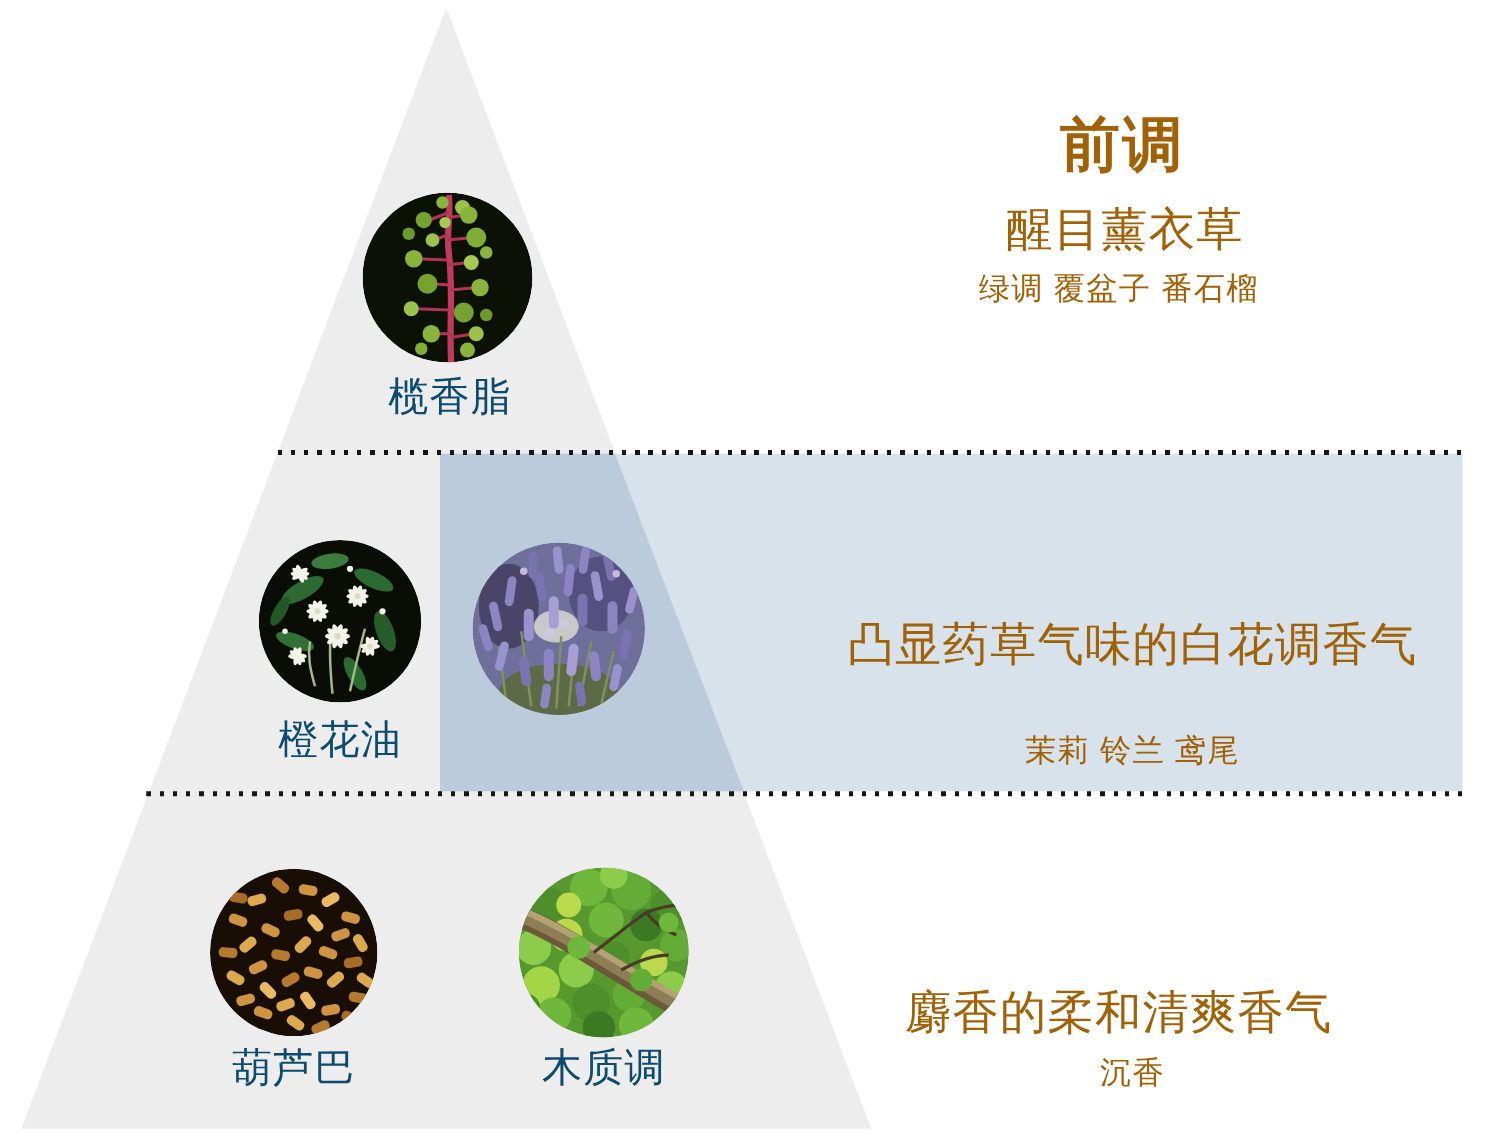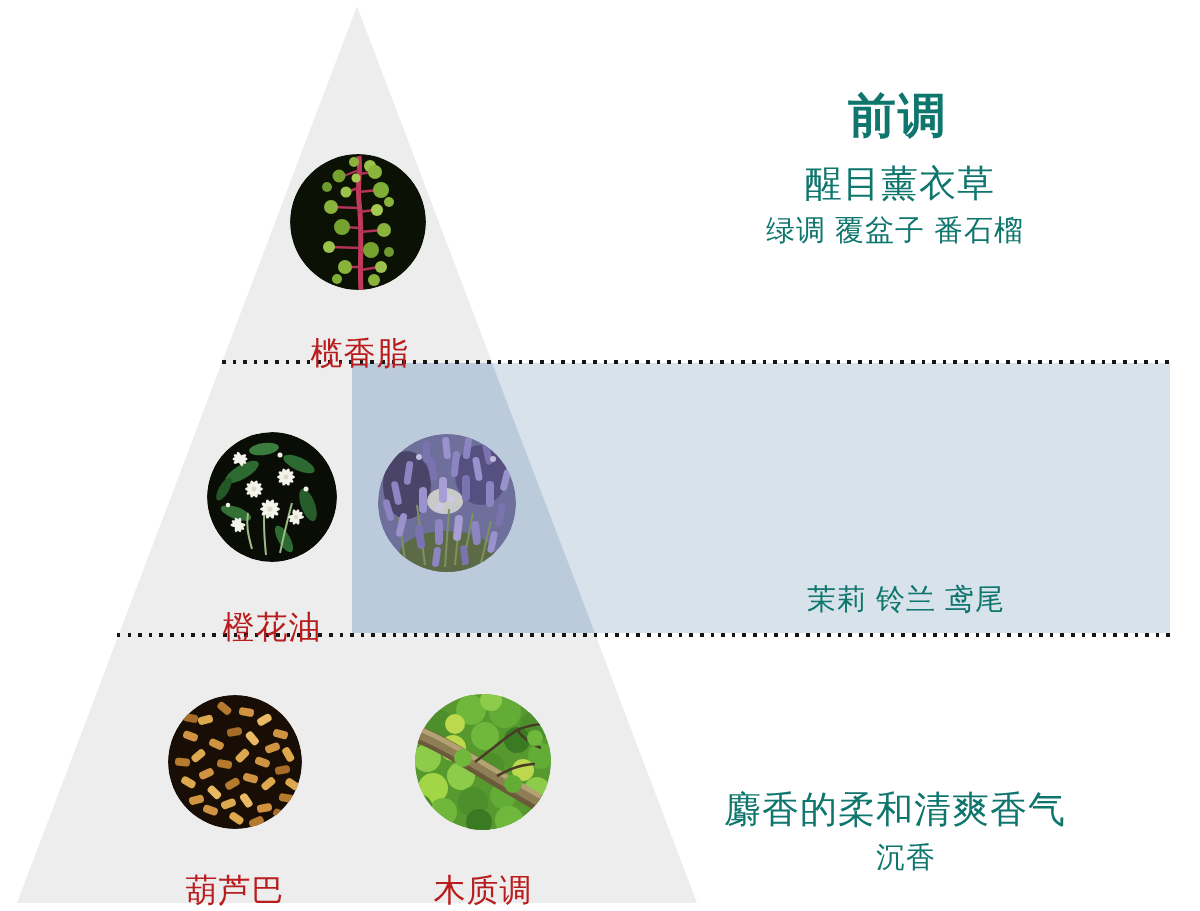--- a/index.html
+++ b/index.html
@@ -11,29 +11,29 @@
   .bg-svg{position:absolute;left:0;top:0;}
   .dotted{
     position:absolute;height:4px;
     background:repeating-linear-gradient(to right,#161616 0 3.5px,transparent 3.5px 10.6px);
   }
   .dotted-1{left:222px;top:360px;width:950px;}
   .dotted-2{left:117px;top:633px;width:1055px;}
   .photo{position:absolute;}
   .circle-label{
     position:absolute;transform:translate(-50%,-50%);
-    font-size:32px;font-weight:400;color:#b91c1c;white-space:nowrap;letter-spacing:1px;margin-top:36px;
+    font-size:32px;font-weight:400;color:#0c4a6e;white-space:nowrap;letter-spacing:1px;
   }
   .t-line{
     position:absolute;transform:translate(-50%,-50%);
-    white-space:nowrap;color:#0f766e;text-align:center;
+    white-space:nowrap;color:#a16207;text-align:center;
   }
   .t-title{font-size:48px;font-weight:700;letter-spacing:2px;}
   .t-desc{font-size:37px;font-weight:400;letter-spacing:1px;}
-  .t-notes{font-size:29px;font-weight:400;letter-spacing:1px;}
+  .t-notes{font-size:25px;font-weight:400;letter-spacing:1px;}
 </style>
 </head>
 <body>
 
 <div class="stage">
 
   <svg class="bg-svg" width="1200" height="911" viewBox="0 0 1200 911">
     <polygon points="357,6 697,903 17,903" fill="#ededee"></polygon>
     <rect x="352" y="363" width="818" height="270" fill="#d7e2eb"></rect>
     <polygon points="352,363 492,363 595,633 352,633" fill="#bccbdb"></polygon>
@@ -300,18 +300,19 @@
         <circle cx="30" cy="22" r="9" fill="#63ad36"></circle>
       <circle cx="52" cy="-24" r="8" fill="#6fb83c"></circle>
     </g>
   </svg>
   <div class="circle-label" style="left:483px;top:855px">木质调</div>
 
   <div class="t-line t-title" style="left:898px;top:116px">前调</div>
   <div class="t-line t-desc" style="left:900px;top:184px">醒目薰衣草</div>
   <div class="t-line t-notes" style="left:895px;top:231px">绿调 覆盆子 番石榴</div>
 
+  <div class="t-line t-desc" style="left:906px;top:516px">凸显药草气味的白花调香气</div>
   <div class="t-line t-notes" style="left:906px;top:600px">茉莉 铃兰 鸢尾</div>
 
   <div class="t-line t-desc" style="left:895px;top:810px">麝香的柔和清爽香气</div>
   <div class="t-line t-notes" style="left:906px;top:858px">沉香</div>
 
 </div>
 
 </body></html>

